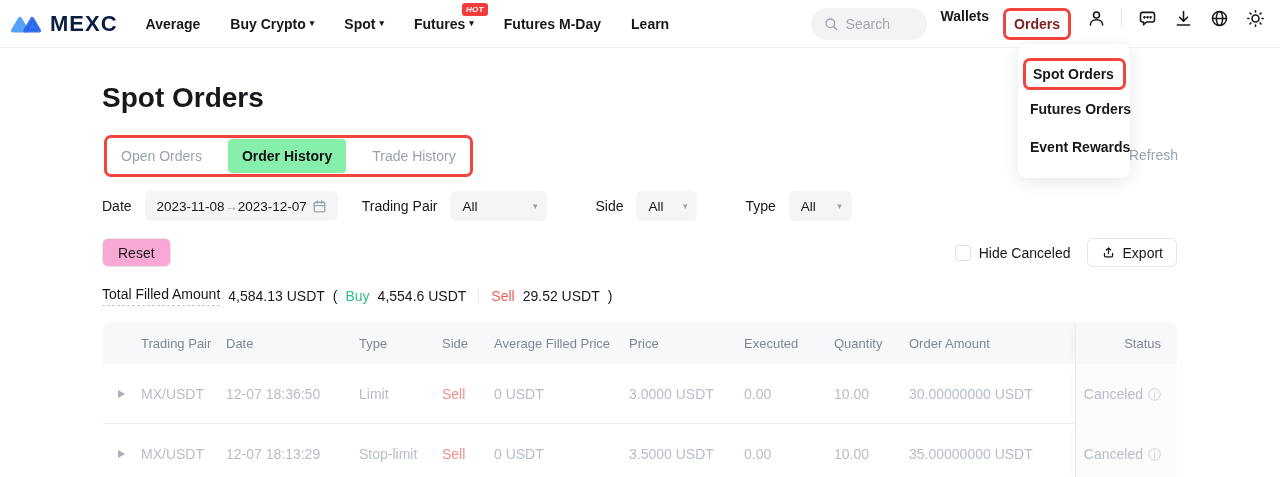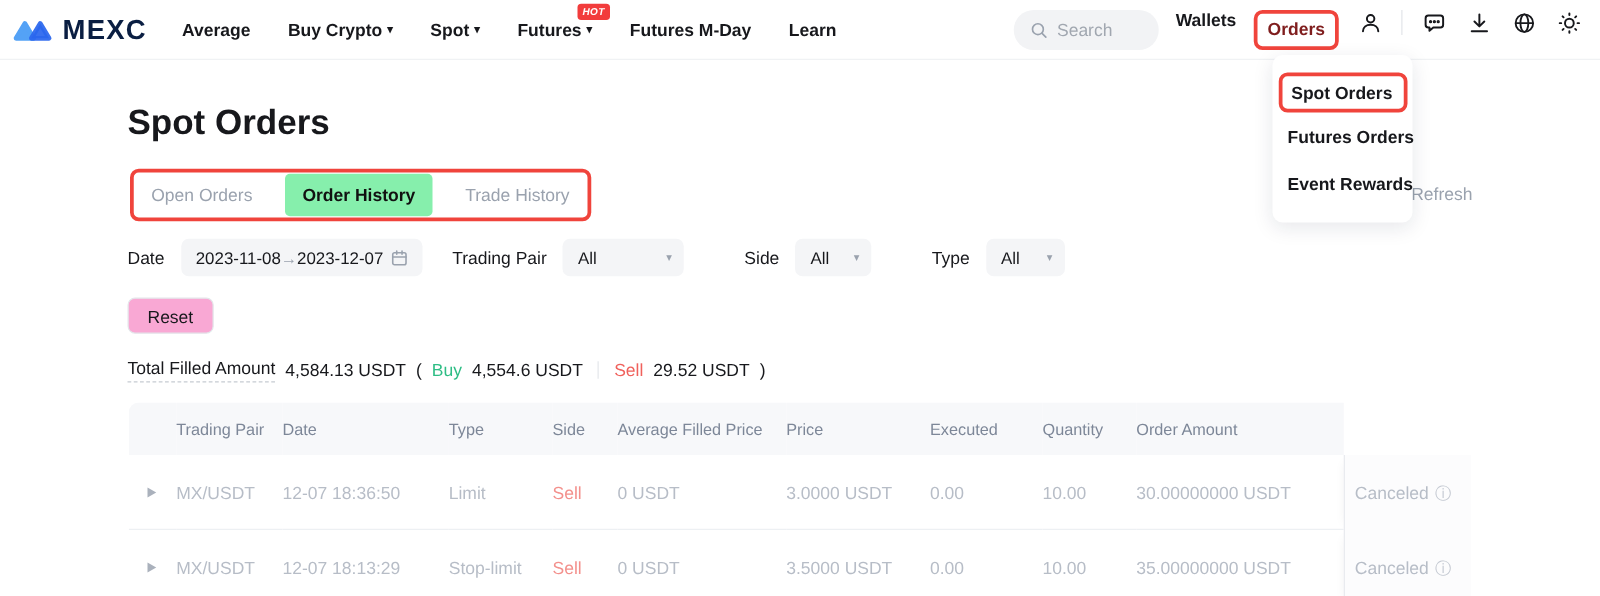--- a/index.html
+++ b/index.html
@@ -237,20 +237,35 @@
       <span class="sp24"></span>
     <span class="flabel">Type</span>
     <div class="select" style="width:63px;">
       <span class="val">All</span>
       <span class="caret">▾</span>
     </div>
   </div>
 
   <button class="reset-btn">Reset</button>
 
+  <div class="right-actions">
+    <span class="hide-canceled">
+      <span class="checkbox"></span>
+      <span class="hc-label">Hide Canceled</span>
+    </span>
+    <button class="export-btn">
+      <span>
+        <svg width="15" height="15" viewBox="0 0 24 24" fill="none" stroke="#17181c" stroke-width="1.9" stroke-linecap="round" stroke-linejoin="round">
+          <path d="M12 14V4.5M8.5 8 12 4.5 15.5 8"></path>
+            <path d="M5.5 13.5v3.7a1.8 1.8 0 0 0 1.8 1.8h9.4a1.8 1.8 0 0 0 1.8-1.8v-3.7"></path>
+        </svg>
+      </span>
+      <span>Export</span>
+    </button>
+  </div>
 
   <div class="summary">
     <span class="sum-label">Total Filled Amount</span>
     <span>4,584.13 USDT</span>
     <span>(</span>
     <span class="buy">Buy</span>
     <span>4,554.6 USDT</span>
     <span class="sum-div"></span>
     <span class="sell">Sell</span>
     <span>29.52 USDT</span>
@@ -262,20 +277,21 @@
       <div class="cell"></div>
       <div class="cell">Trading Pair</div>
       <div class="cell">Date</div>
       <div class="cell">Type</div>
       <div class="cell">Side</div>
       <div class="cell">Average Filled Price</div>
       <div class="cell">Price</div>
       <div class="cell">Executed</div>
       <div class="cell">Quantity</div>
       <div class="cell">Order Amount</div>
+      <div class="cell status-col">Status</div>
     </div>
 
     <div class="trow">
       <div class="cell exp">
           <span class="expander"></span>
         </div>
       <div class="cell">MX/USDT</div>
       <div class="cell">12-07 18:36:50</div>
       <div class="cell">Limit</div>
       <div class="cell sell-cell">Sell</div>

